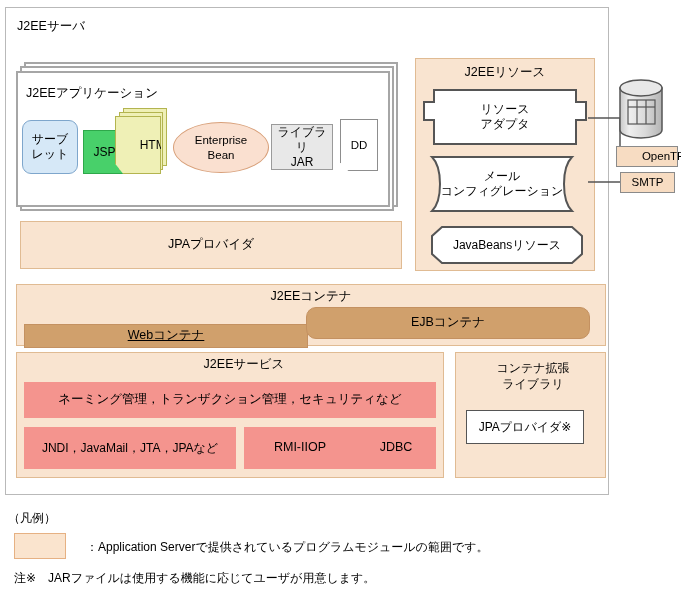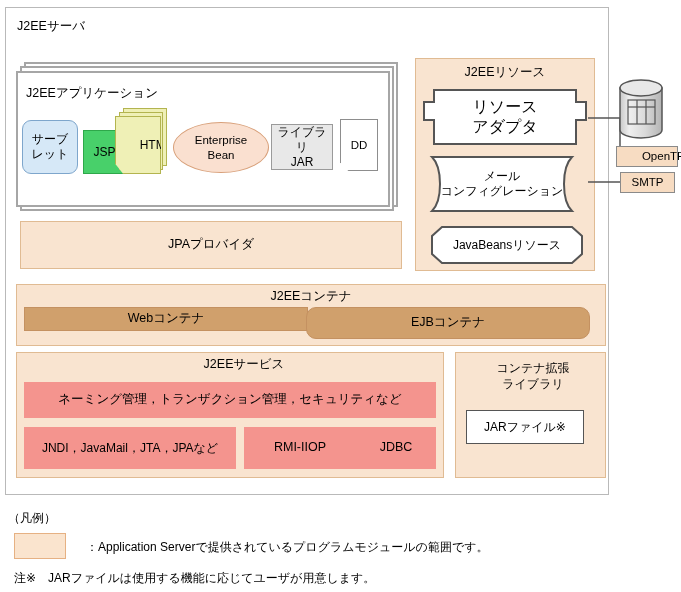--- a/index.html
+++ b/index.html
@@ -108,21 +108,21 @@
     left: 16px; top: 284px; width: 590px; height: 62px;
     border: 1px solid #e0bb93;
     background: #f9e4d0;
   }
   #container-title { left: 16px; top: 288px; width: 590px; text-align: center; font-size: 12.5px; }
   .container-inner {
     border: 1px solid #c49161;
     background: #d0a06c;
     font-size: 12.5px;
   }
-  #web-container { left: 24px; top: 307px; width: 284px; height: 24px; }
+  #web-container { left: 24px; top: 324px; width: 284px; height: 24px; text-decoration: underline; }
   #ejb-container { left: 306px; top: 307px; width: 284px; height: 32px; border-radius: 10px; }
 
   
   #services-box {
     left: 16px; top: 352px; width: 428px; height: 126px;
     border: 1px solid #e0bb93;
     background: #f9e4d0;
   }
   #services-title { left: 16px; top: 356px; width: 456px; text-align: center; font-size: 12.5px; }
   .svc-box {
@@ -157,21 +157,21 @@
     border: 1px solid #e0bb93;
     background: #f9e4d0;
   }
   #res-title { left: 415px; top: 64px; width: 180px; text-align: center; font-size: 12.5px; }
 
   
   #res-adapter-wrap { left: 422px; top: 88px; width: 166px; height: 58px; }
   #res-adapter-wrap svg { display: block; }
   #res-adapter-label {
     left: 422px; top: 88px; width: 166px; height: 58px;
-    font-size: 16px; pointer-events: none;
+    font-size: 12px; pointer-events: none;
   }
 
   
   #mail-conf-wrap { left: 422px; top: 155px; width: 160px; height: 58px; }
   #mail-conf-label {
     left: 422px; top: 155px; width: 160px; height: 58px;
     font-size: 12px; pointer-events: none;
   }
 
   
@@ -260,21 +260,21 @@
 <div class="abs ctr svc-box" id="svc-wide">ネーミング管理，トランザクション管理，セキュリティなど</div>
 <div class="abs ctr svc-box" id="svc-jndi">JNDI，JavaMail，JTA，JPAなど</div>
 <div class="abs ctr svc-box" id="svc-rmi">RMI-IIOP</div>
 <div class="abs ctr svc-box" id="svc-jdbc">JDBC</div>
 
 <div class="abs" id="cel-box"></div>
 <div class="abs" id="cel-title">
   <span>コンテナ拡張</span><br>
   <span>ライブラリ</span>
 </div>
-<div class="abs ctr" id="cel-jar">JARファイル※</div>
+<div class="abs ctr" id="cel-jar">JPAプロバイダ※</div>
 
 <div class="abs" id="res-panel"></div>
 <div class="abs" id="res-title">J2EEリソース</div>
 
 <div class="abs" id="res-adapter-wrap">
   <svg width="166" height="58" viewBox="0 0 166 58">
     <path d="M 12 2 L 154 2 L 154 14 L 164 14 L 164 32 L 154 32 L 154 56 L 12 56 L 12 32 L 2 32 L 2 14 L 12 14 Z" fill="#ffffff" stroke="#555555" stroke-width="2"></path>
   </svg>
 </div>
 <div class="abs ctr" id="res-adapter-label">

